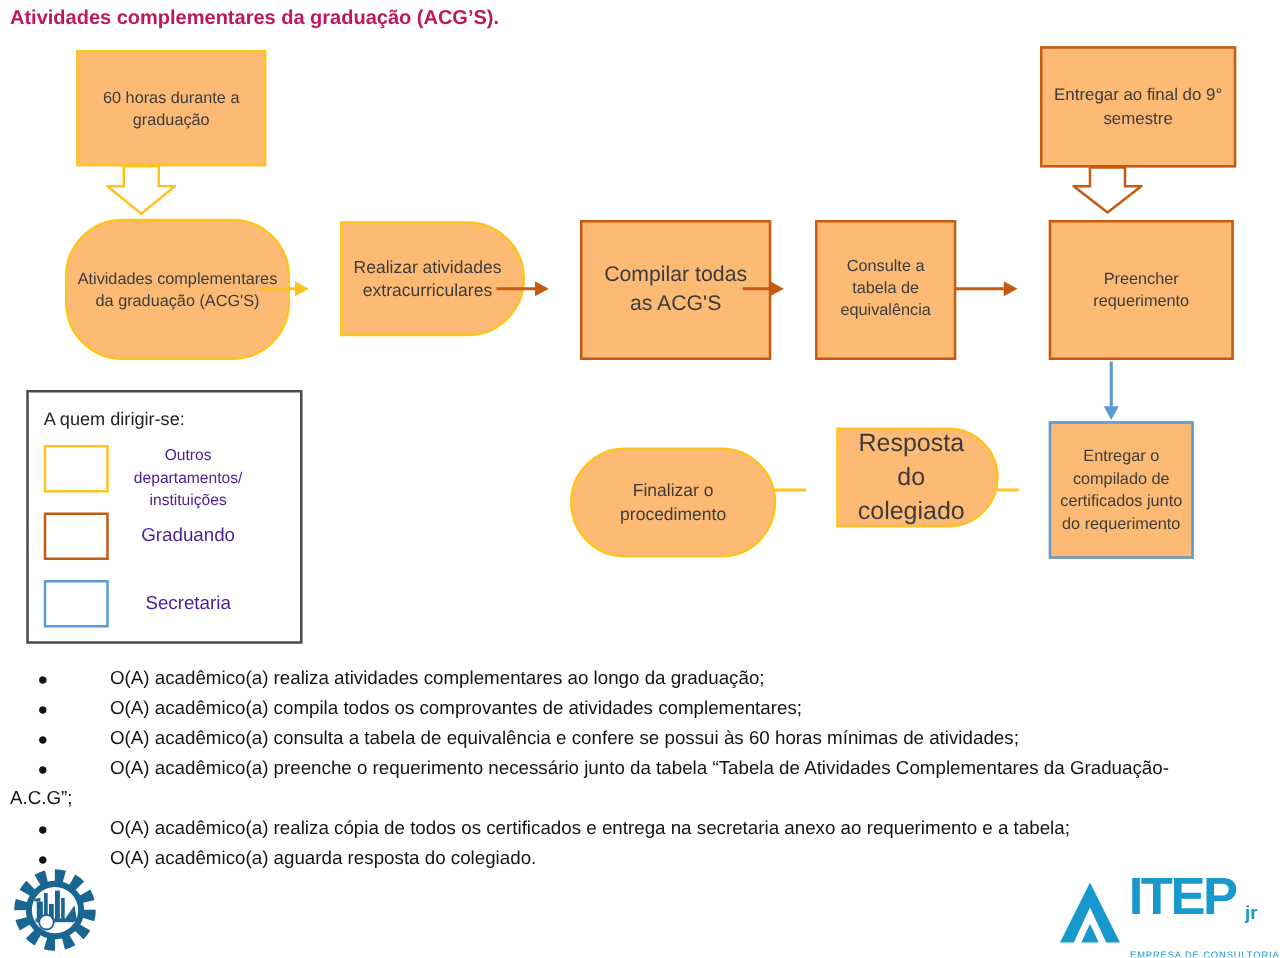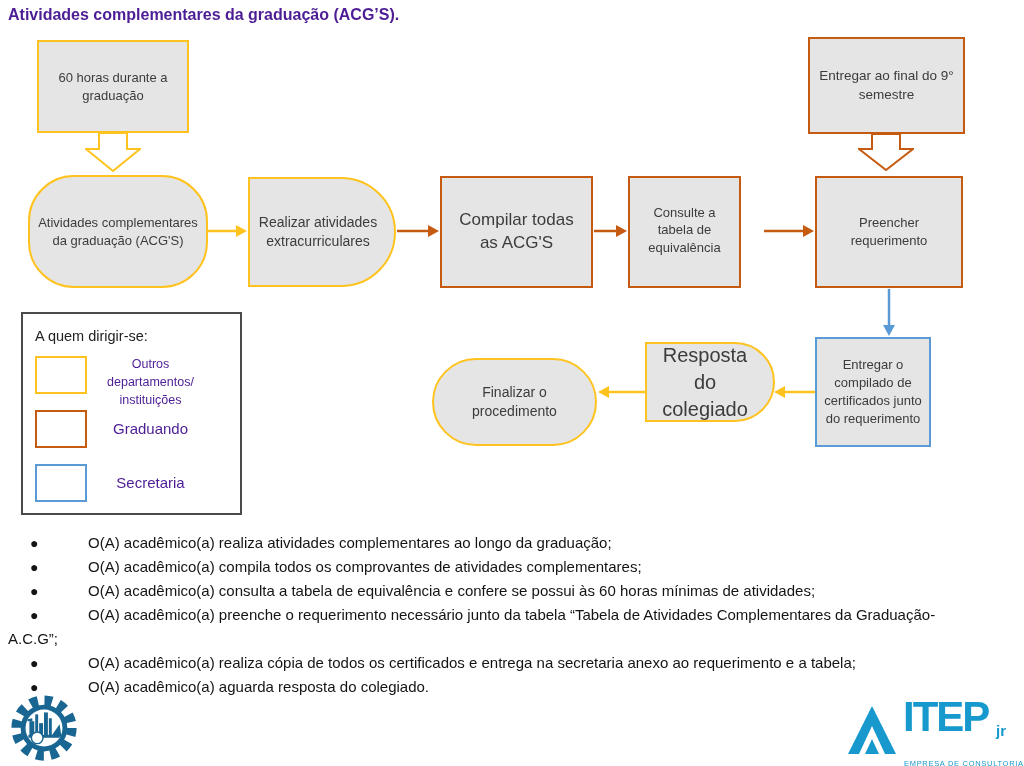--- a/index.html
+++ b/index.html
@@ -7,36 +7,36 @@
     --orange:#C55A11;
     --blue:#5B9BD5;
     --legend-border:#4A4A4A;
     --logo-blue:#1A6692;
     --itep:#1899CE;
     --txt:#3C3C3C;
   }
   html,body{margin:0;padding:0;background:#fff;}
   .canvas{position:relative;width:1024px;height:766px;background:#fff;overflow:hidden;
           font-family:"Liberation Sans","DejaVu Sans",sans-serif;}
-  .title{position:absolute;left:8px;top:6px;font-size:16px;font-weight:bold;color:#4c1d95;}
+  .title{position:absolute;left:8px;top:6px;font-size:16px;font-weight:bold;color:#be185d;}
 
   .shape{position:absolute;display:flex;align-items:center;justify-content:center;
-         text-align:center;color:var(--txt);background:#e5e5e5;box-sizing:border-box;line-height:1.35;}
+         text-align:center;color:var(--txt);background:#fdba74;box-sizing:border-box;line-height:1.35;margin-left:24px;}
   .bd-y{border:2px solid var(--yellow);}
   .bd-o{border:2px solid var(--orange);}
   .bd-b{border:2px solid var(--blue);}
 
   .callout-left {left:37px;top:40px;width:152px;height:93px;font-size:13px;}
   .callout-right{left:808px;top:37px;width:157px;height:97px;font-size:13.5px;}
   .tail{position:absolute;}
   .tail-left {left:85px;top:132px;}
   .tail-right{left:858px;top:133px;}
 
   .n-terminator1{left:28px;top:175px;width:180px;height:113px;border-radius:46px;font-size:13px;padding:0 6px;}
-  .n-delay1{left:248px;top:177px;width:148px;height:110px;border-radius:0 55px 55px 0;font-size:14px;padding:0 12px 0 4px;}
+  .n-delay1{left:248px;top:177px;width:148px;height:92px;border-radius:0 55px 55px 0;font-size:14px;padding:0 12px 0 4px;}
   .n-proc1{left:440px;top:176px;width:153px;height:112px;font-size:17px;padding:0 14px;}
   .n-proc2{left:628px;top:176px;width:113px;height:112px;font-size:13px;padding:0 5px 24px 5px;}
   .n-proc3{left:815px;top:176px;width:148px;height:112px;font-size:13px;padding:0 24px;}
   .n-blue {left:815px;top:337px;width:116px;height:110px;font-size:13px;padding:0 6px;line-height:1.4;}
   .n-delay2{left:645px;top:342px;width:130px;height:80px;border-radius:0 50px 50px 0;font-size:20px;padding:0 14px 0 4px;}
   .n-terminator2{left:432px;top:358px;width:165px;height:88px;border-radius:50px;font-size:14px;padding:0 20px;}
 
   .arrow{position:absolute;}
 
   .legend{position:absolute;left:21px;top:312px;width:221px;height:203px;border:2px solid var(--legend-border);box-sizing:border-box;}

